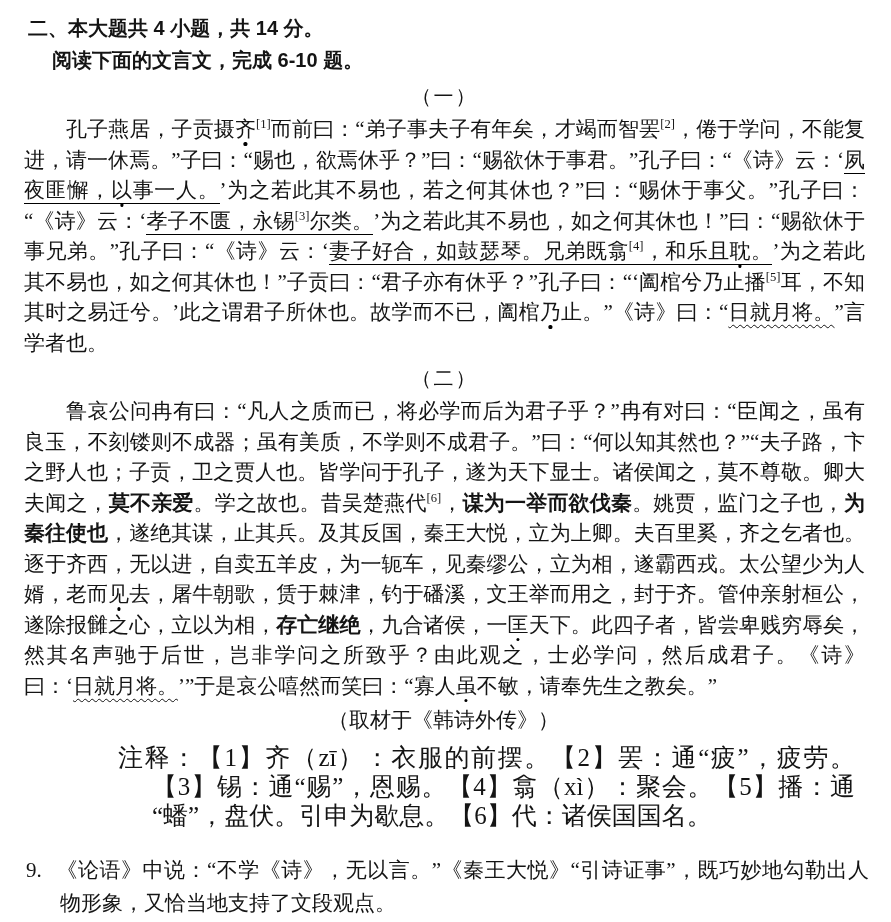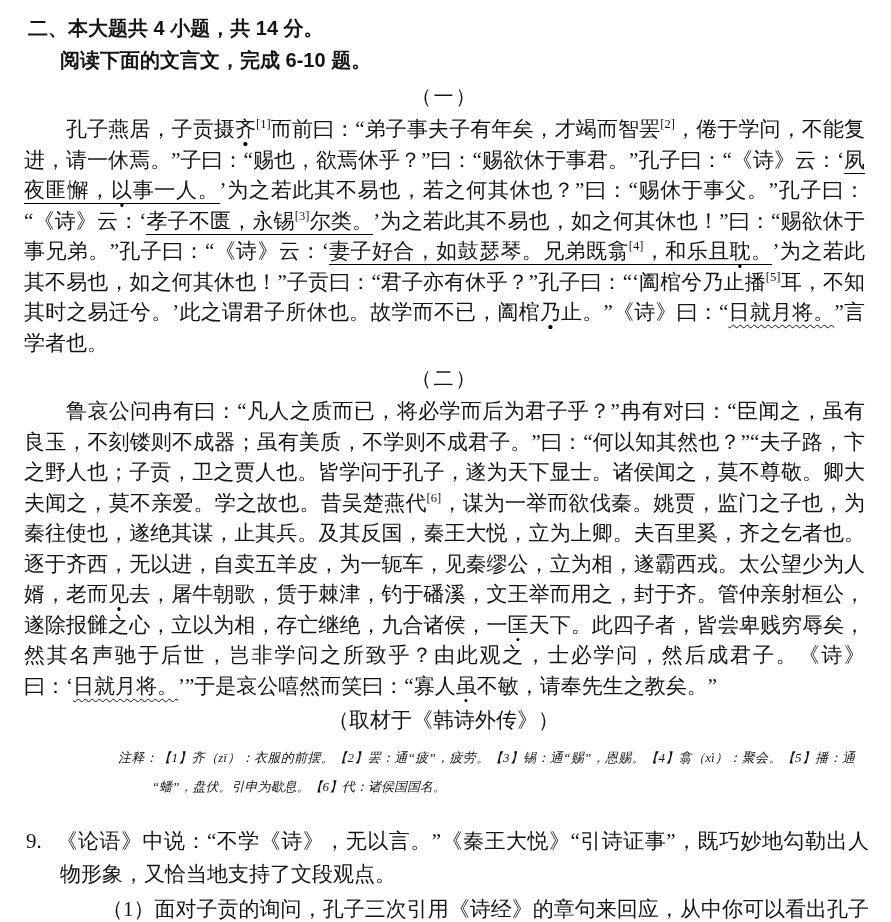--- a/index.html
+++ b/index.html
@@ -8,46 +8,46 @@
     color:#141414;
     font-family:"Liberation Serif","DejaVu Serif",serif;
     overflow:hidden;
   }
   .page{box-sizing:border-box;width:891px;height:712px;padding:12px 22px 0 20px;}
 
   .hdr{
     font-family:"Liberation Sans","DejaVu Sans",sans-serif;
     font-weight:bold;font-size:20px;line-height:32px;margin-left:8px;
   }
-  .hdr-instruction{margin-left:40px;}
+  .hdr-instruction{margin-left:32px;}
 
   .part-label{
     text-align:center;font-size:20px;line-height:28px;
     margin-top:6px;margin-bottom:2px;letter-spacing:2px;
   }
 
   .passage{font-size:21px;line-height:30.5px;text-align:justify;margin:4px;text-indent:2em;}
 
   
-  .s-b{font-weight:normal;}
+  .s-b{font-weight:bold;}
   .s-u{border-bottom:1.6px solid #000;padding-bottom:1px;}
   .s-w{text-decoration-line:underline;text-decoration-style:wavy;text-decoration-thickness:1.2px;text-underline-offset:5px;}
   sup.s-sup{font-size:0.60em;line-height:0;vertical-align:super;letter-spacing:0;}
   .s-d{position:relative;}
   .s-d::after{
     content:"";position:absolute;left:50%;bottom:-4.5px;
     width:3.2px;height:3.2px;border-radius:50%;background:#000;
     transform:translateX(-50%);
   }
 
   .attribution{text-align:center;font-size:21px;line-height:30px;margin:4px 2px 0 0;}
 
   .notes{
-    font-size:13px;line-height:29px;text-align:justify;
-    margin:8px 14px 0 98px;padding-left:34px;text-indent:-34px;font-style:italic;
+    font-size:25px;line-height:29px;text-align:justify;
+    margin:8px 14px 0 98px;padding-left:34px;text-indent:-34px;
   }
 
   .q9{margin-top:24px;font-size:21px;line-height:33px;text-align:justify;}
   .q9-stem{margin:0 0 0 40px;text-indent:-34px;padding-left:0;}
   .q9-num{display:inline-block;width:30px;text-indent:0;}
   .q9-sub{margin:2px 0 0 40px;text-indent:2em;}
 </style>
 </head>
 <body>
 

